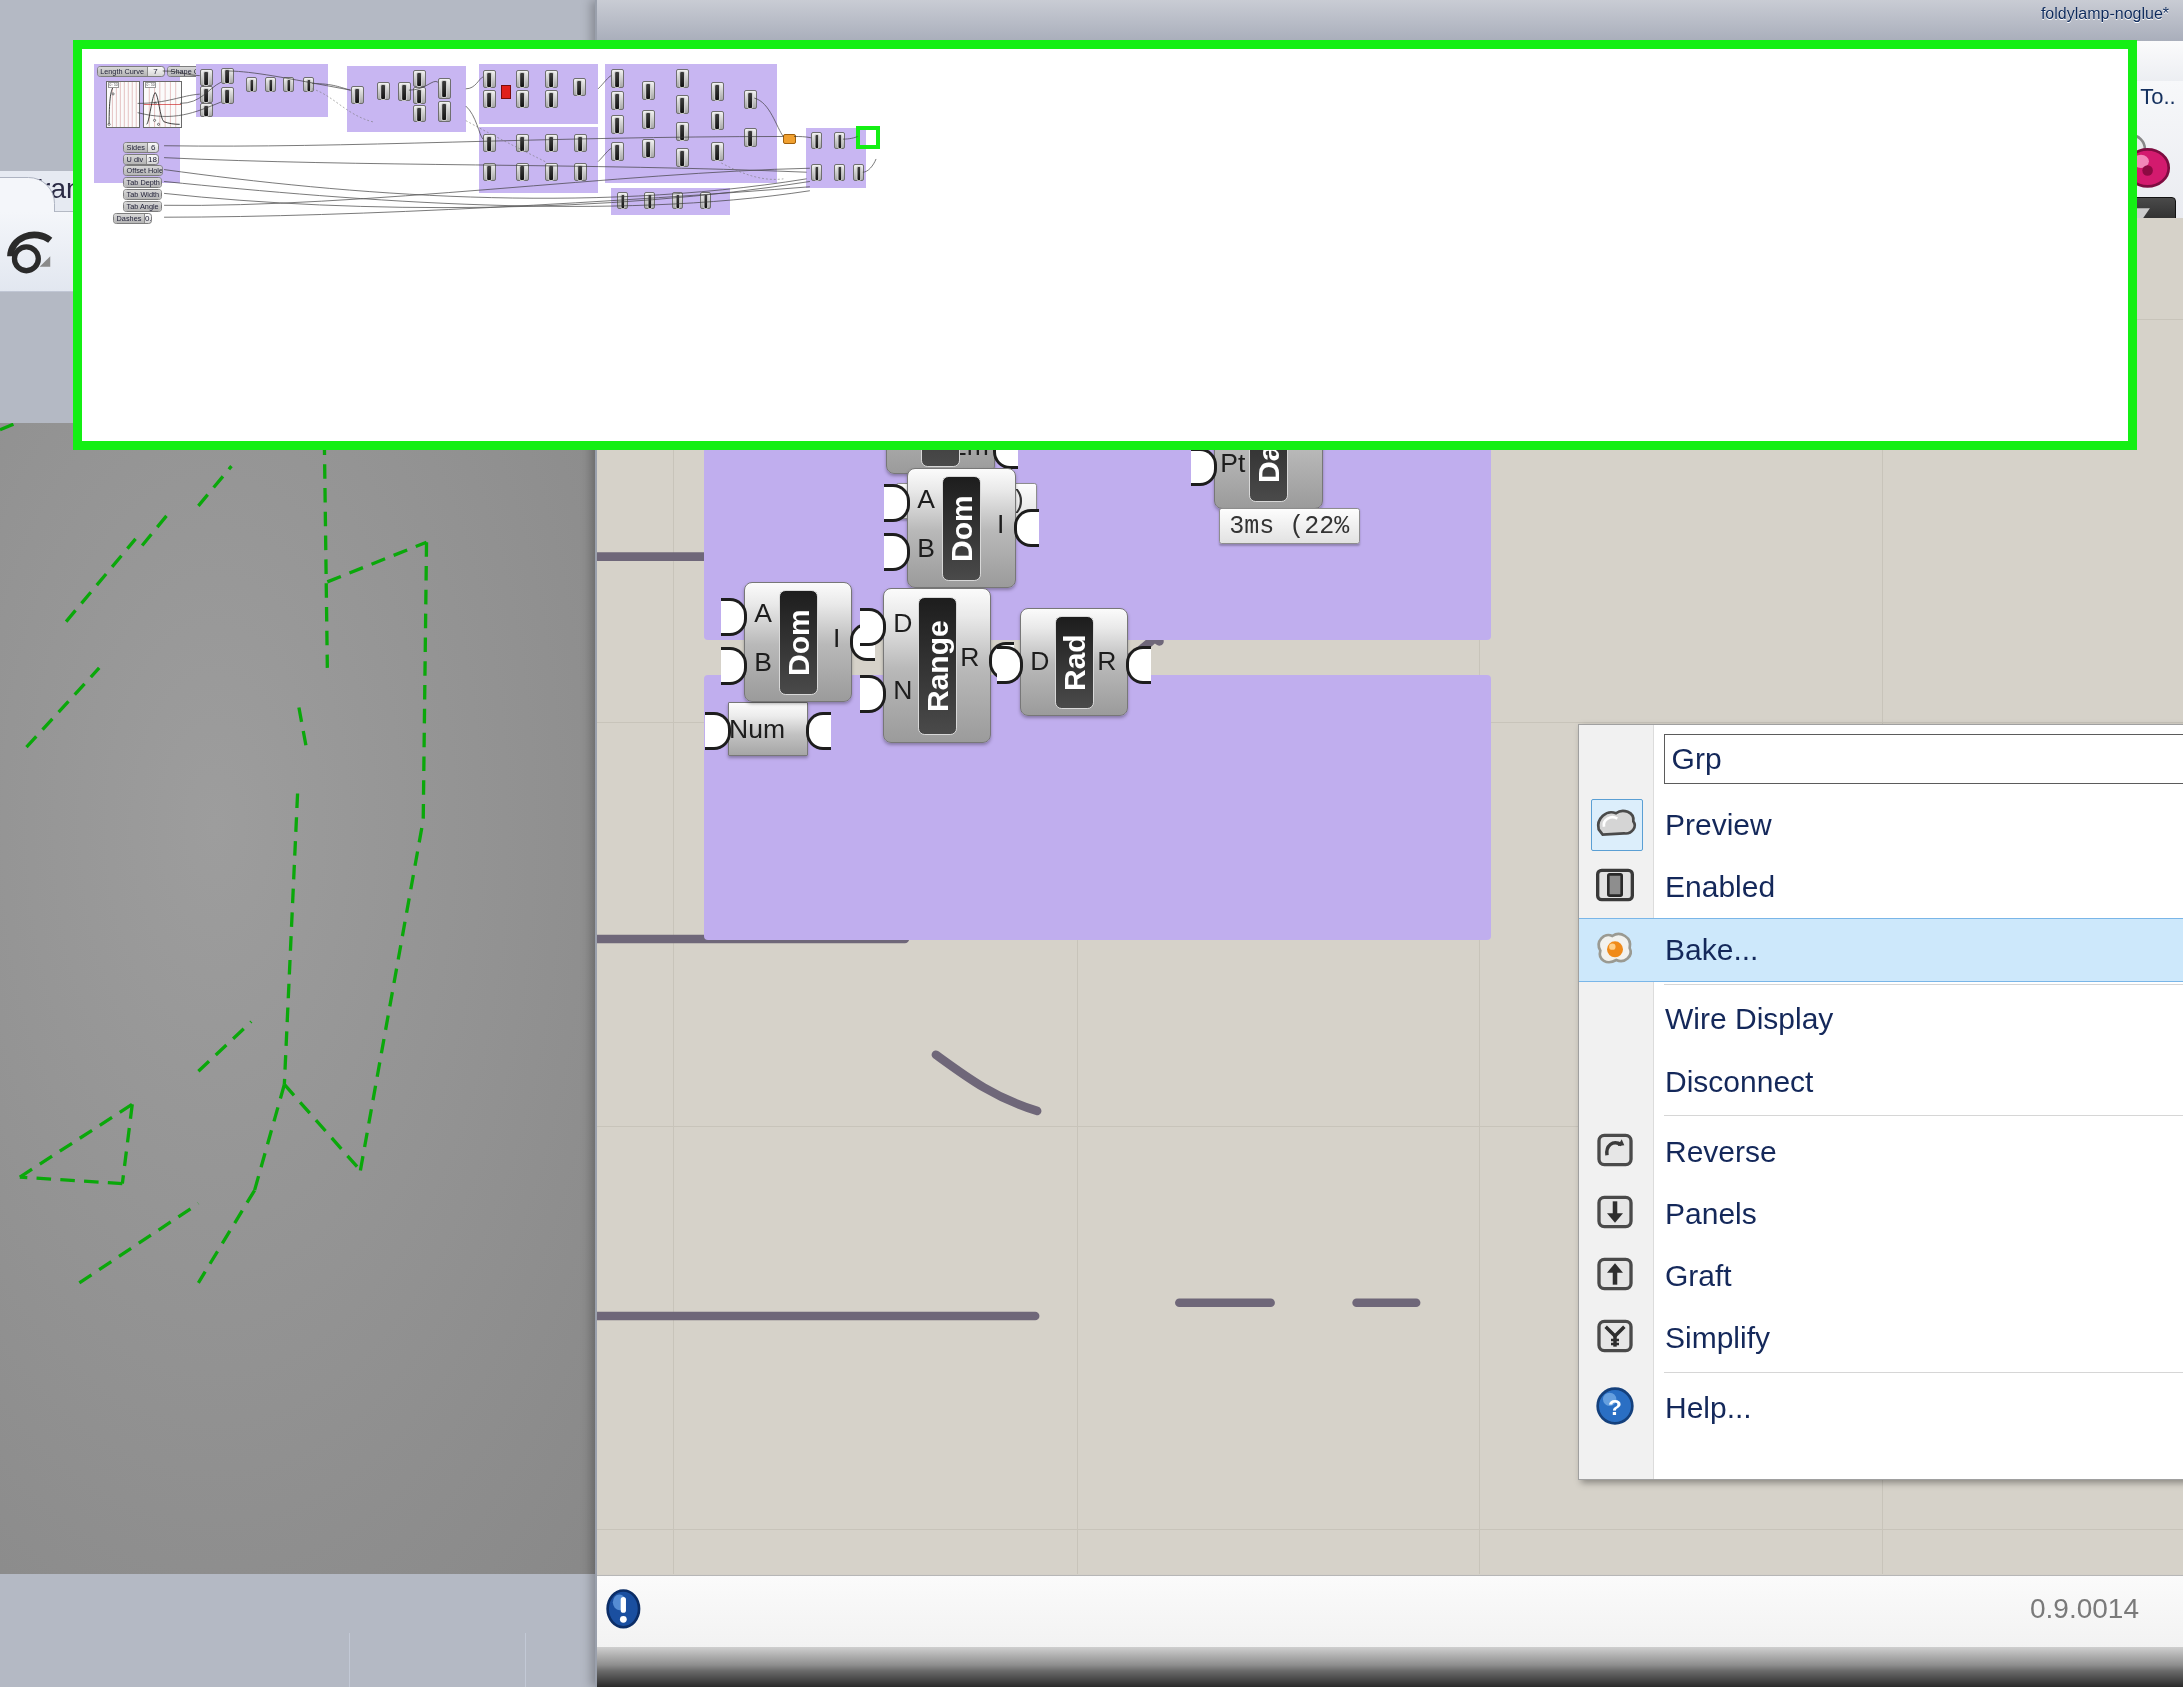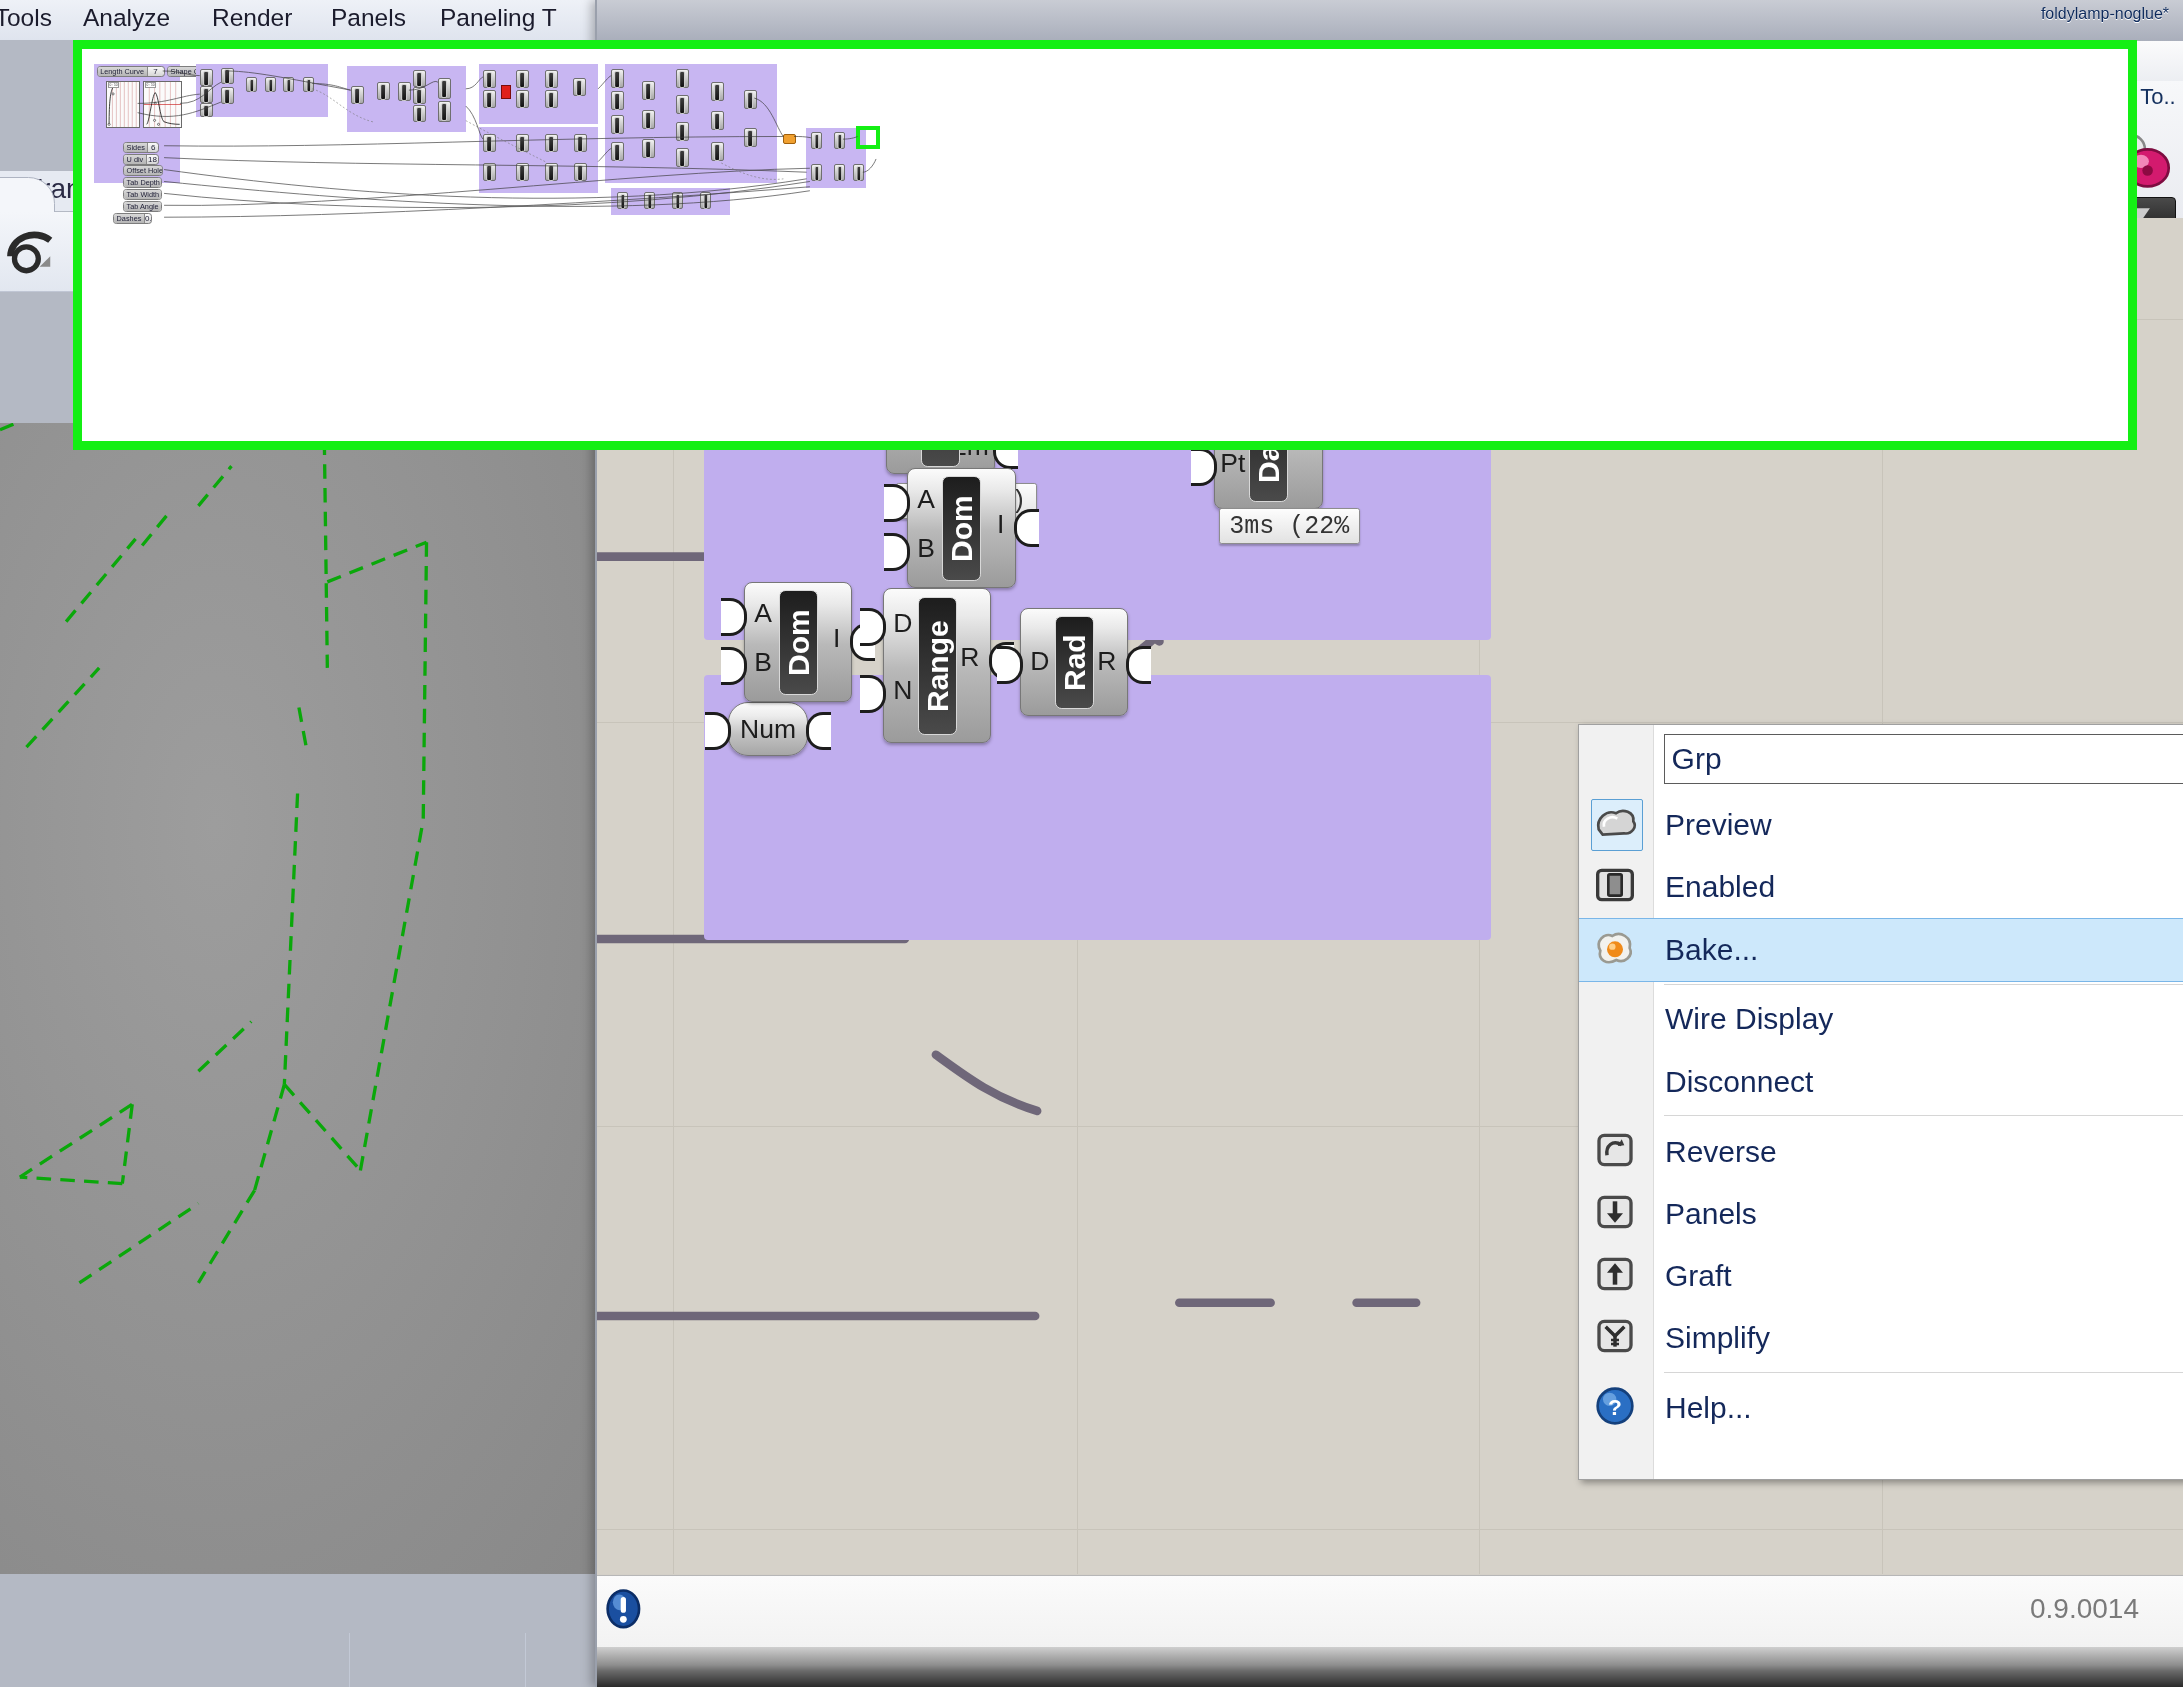--- a/index.html
+++ b/index.html
@@ -59,24 +59,24 @@
       display:flex;align-items:center;justify-content:center;}
   .node .cap{background:linear-gradient(#4a4a4a,#1d1d1d);border:1.3px solid #d8d8d8;
       border-radius:6.6px;color:#fff;display:flex;align-items:center;justify-content:center;
       font-weight:bold;}
   .cap-v{writing-mode:vertical-rl;transform:rotate(180deg);}
   .pin-l,.pin-r{position:absolute;width:22.5px;height:32px;background:#fff;
       border:3.3px solid #1d1d1d;}
   .pin-l{border-radius:0 17px 17px 0;border-left:none;left:-24px;}
   .pin-r{border-radius:17px 0 0 17px;border-right:none;right:-24px;}
   .port{position:absolute;font-size:26.5px;color:#1d1d1d;font-family:"Liberation Sans",sans-serif;}
-  .param-node{position:absolute;border-radius:20px;
+  .param-node{position:absolute;border-radius:1px;
       background:linear-gradient(#fcfcfc 0%,#ececec 25%,#c2c2c2 60%,#a6a6a6 100%);
       border:1.3px solid #777;box-shadow:0 2px 3.3px rgba(0,0,0,.3);
-      display:flex;align-items:center;justify-content:center;
+      display:flex;align-items:center;justify-content:flex-start;
       font-size:26.5px;color:#1d1d1d;}
   .grp-node{position:absolute;border-radius:9.3px;
       background:linear-gradient(#e4f7c8 0%,#c5ec86 45%,#a3dd55 100%);
       border:2px solid #3e6b1d;box-shadow:0 2px 4px rgba(0,0,0,.3);
       display:flex;align-items:center;justify-content:center;
       font-size:29px;color:#16300a;}
   .timer-tag{position:absolute;background:linear-gradient(#fdfdfd,#e2e2e2);
       border:1.3px solid #8d8d8d;border-radius:2.6px;padding:2.6px 9.3px;
       font-family:"Liberation Mono",monospace;font-size:25px;color:#333;white-space:nowrap;
       box-shadow:0 1.3px 2px rgba(0,0,0,.25);}
@@ -123,27 +123,20 @@
   #gh-sb-ver{position:absolute;right:46px;top:17px;font-size:28px;color:#7a7a7a;}
   #gh-sb-icon{position:absolute;left:8px;top:13.2px;width:38px;height:41px;}
   #gh-bottomedge{position:absolute;left:0;top:1647px;width:1588px;height:40px;
       background:linear-gradient(#cfcfcf,#8e8e8e 45%,#6a6a6a 60%,#2a2a2a);}
 </style>
 </head>
 <body>
 
 <div class="abs" id="rhino-app">
 
-  <div class="abs" id="rhino-menubar">
-    <span class="mi" style="left:-5.3px">Tools</span>
-    <span class="mi" style="left:83px">Analyze</span>
-    <span class="mi" style="left:212px">Render</span>
-    <span class="mi" style="left:331px">Panels</span>
-    <span class="mi" style="left:440px">Paneling T</span>
-  </div>
 
   <div class="abs" id="rhino-tabstrip" style="top:171px"></div>
   <span class="abs" id="rhino-tab">Tran</span>
   <div class="abs" style="left:-20px;top:177px;width:73px;height:37px;border:1.3px solid #aeb4c2;border-radius:6.6px 26.5px 0 0;background:#f4f6fa;"></div>
 
   <div class="abs" id="rhino-toolbar2">
 
     <span class="abs" style="left:5.3px;top:14.6px">
       <svg width="64" height="53" viewBox="0 0 48 40">
         <path d="M4 22 A18 16 0 0 1 34 10" stroke="#2a2a2a" stroke-width="5" fill="none"></path>

